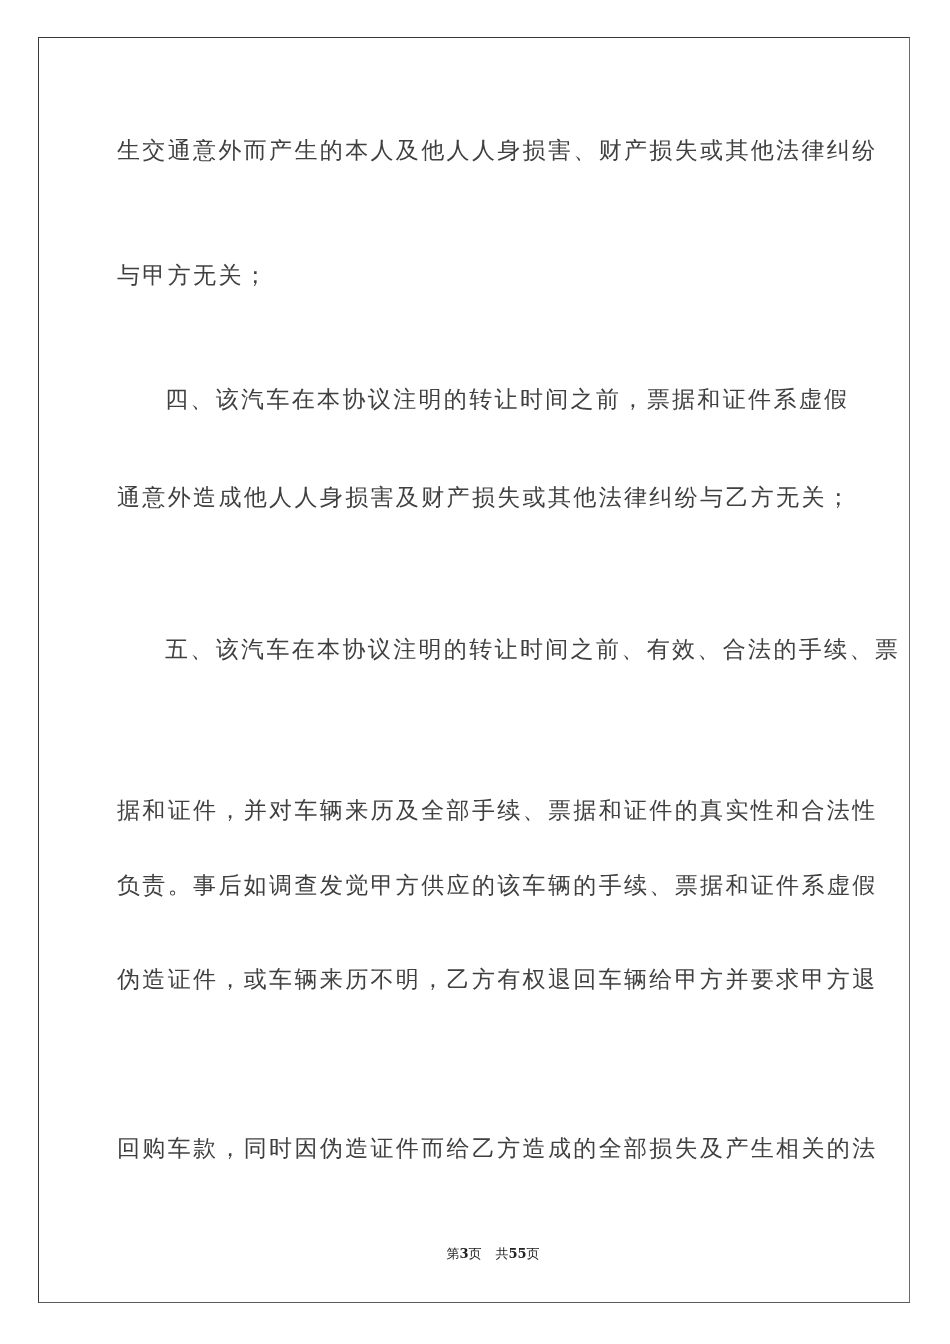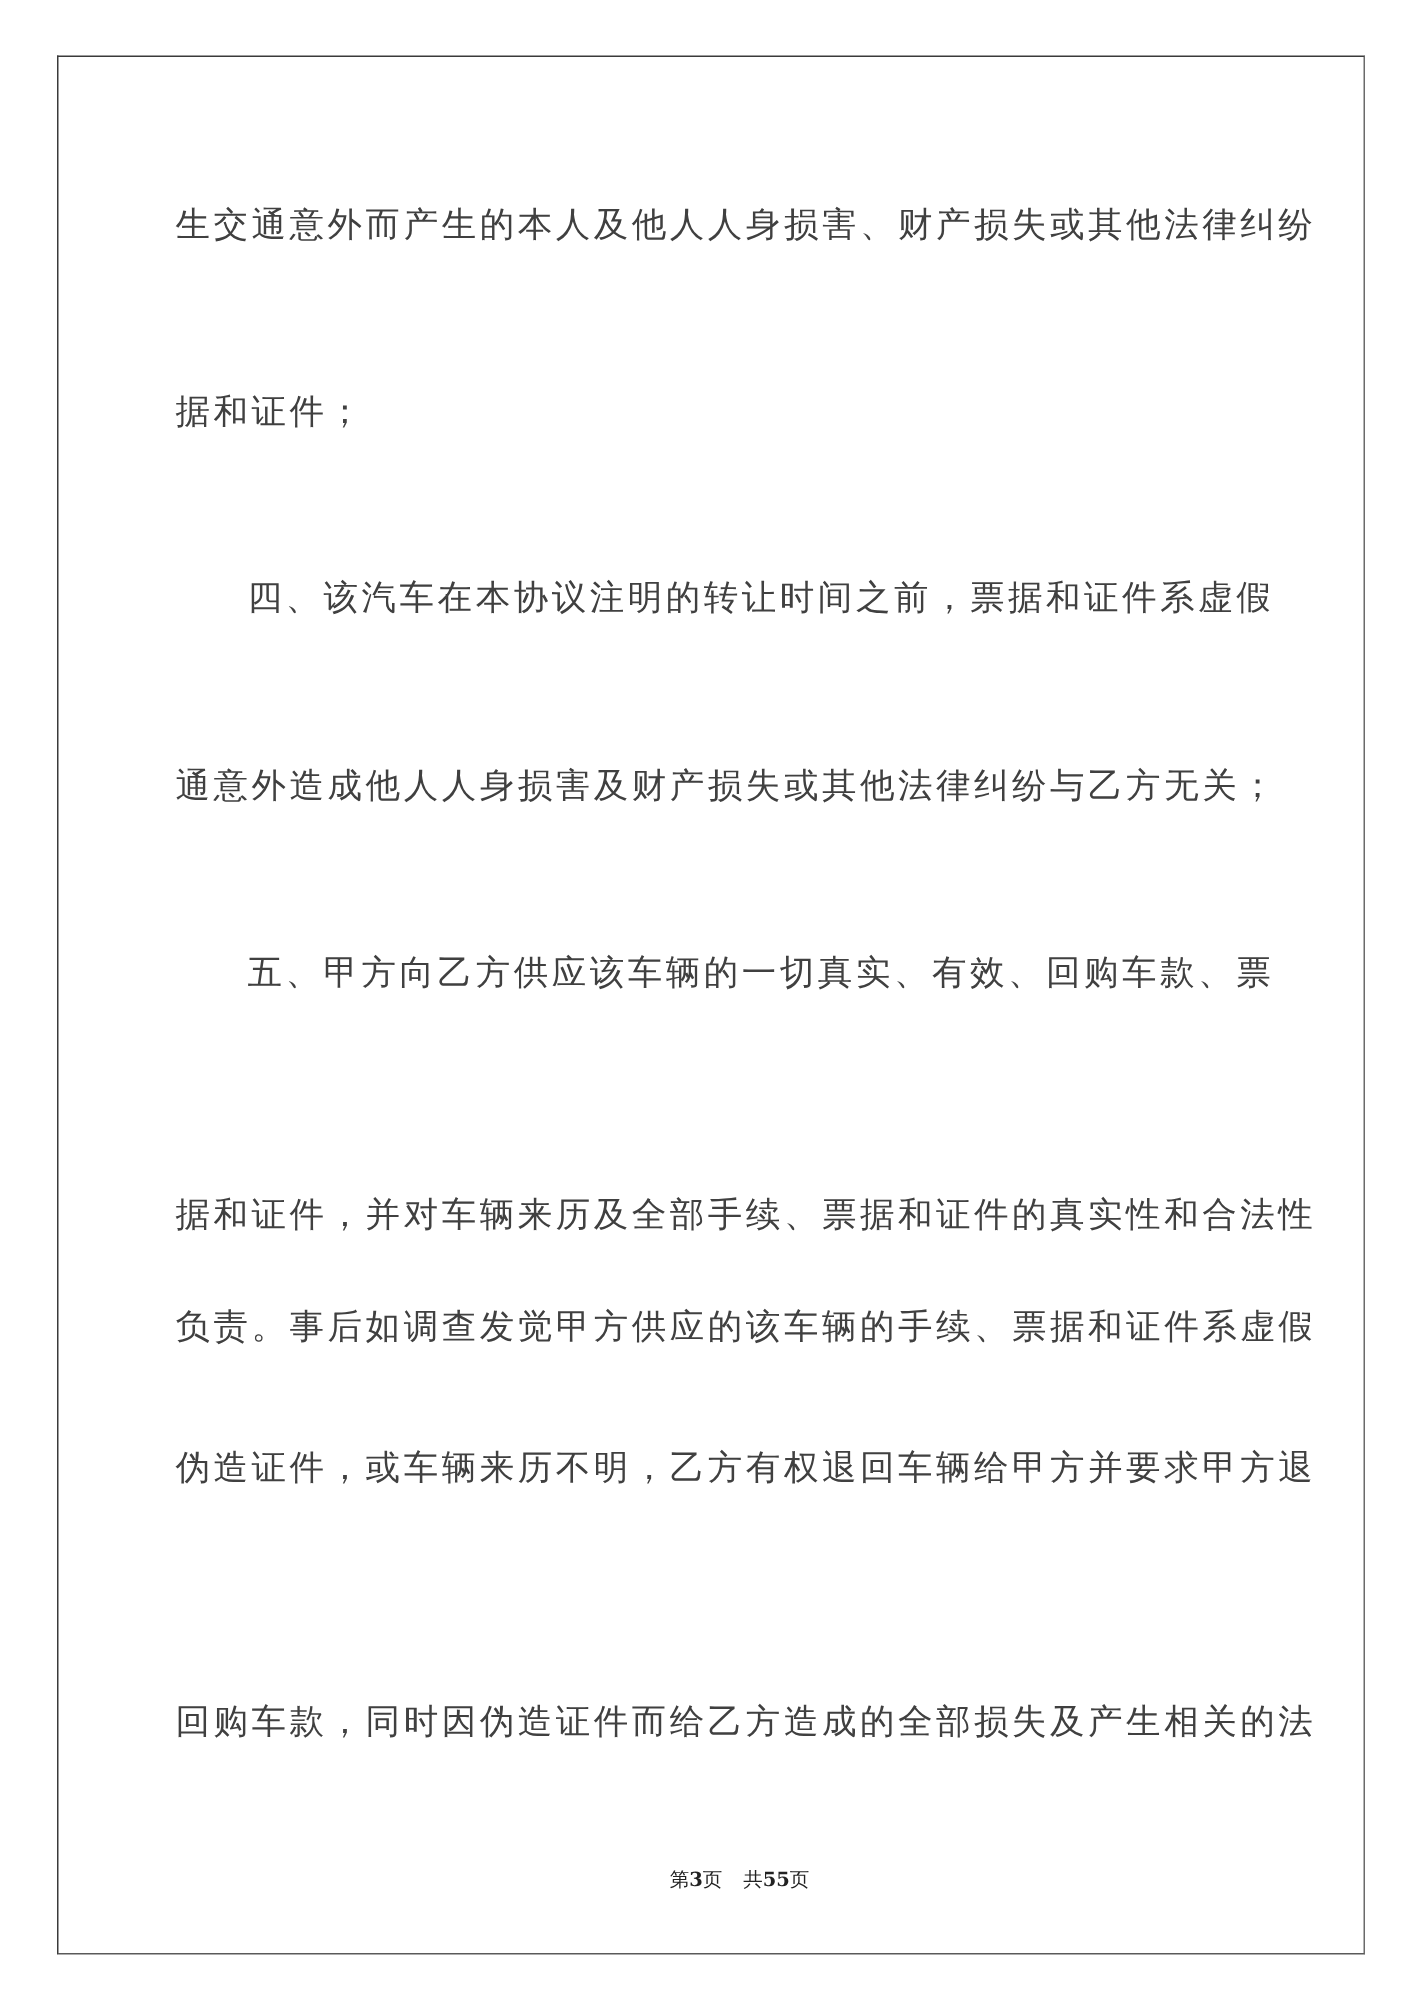--- a/index.html
+++ b/index.html
@@ -60,24 +60,24 @@
       width: 14px;
     }
   </style>
 </head>
 <body>
 
 <div class="page-frame"></div>
 
 <div>
   <div class="line" style="top:135px">生交通意外而产生的本人及他人人身损害、财产损失或其他法律纠纷</div>
-  <div class="line" style="top:260px">据和证件；</div>
+  <div class="line" style="top:260px">与甲方无关；</div>
   <div class="line indent" style="top:384px">四、该汽车在本协议注明的转让时间之前，票据和证件系虚假</div>
-  <div class="line" style="top:509px">通意外造成他人人身损害及财产损失或其他法律纠纷与乙方无关；</div>
-  <div class="line indent" style="top:634px">五、甲方向乙方供应该车辆的一切真实、有效、回购车款、票</div>
+  <div class="line" style="top:482px">通意外造成他人人身损害及财产损失或其他法律纠纷与乙方无关；</div>
+  <div class="line indent" style="top:634px">五、该汽车在本协议注明的转让时间之前、有效、合法的手续、票</div>
   <div class="line" style="top:795px">据和证件，并对车辆来历及全部手续、票据和证件的真实性和合法性</div>
   <div class="line" style="top:870px">负责。事后如调查发觉甲方供应的该车辆的手续、票据和证件系虚假</div>
   <div class="line" style="top:964px">伪造证件，或车辆来历不明，乙方有权退回车辆给甲方并要求甲方退</div>
   <div class="line" style="top:1133px">回购车款，同时因伪造证件而给乙方造成的全部损失及产生相关的法</div>
 </div>
 
 <div class="footer">
   <span>第</span><span class="num">3</span><span>页</span><span class="gap"></span><span>共</span><span class="num">55</span><span>页</span>
 </div>
 

